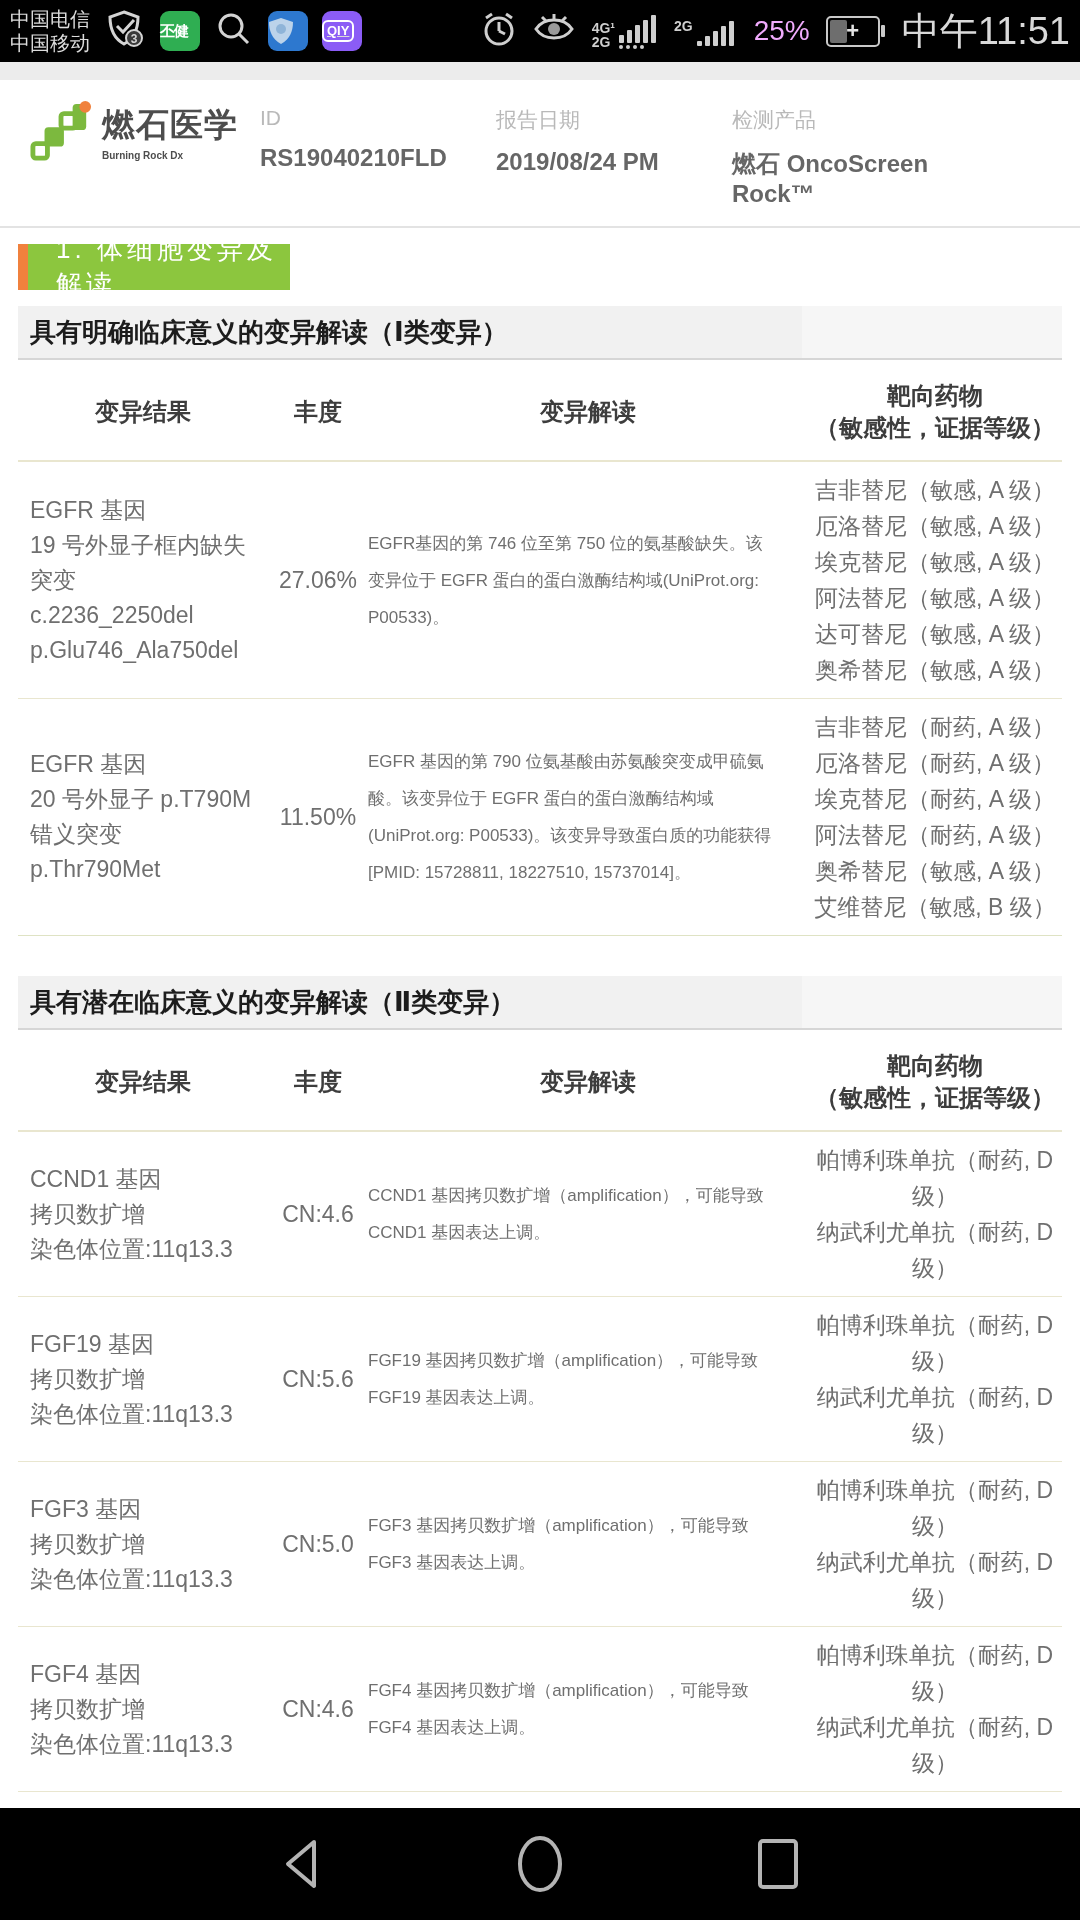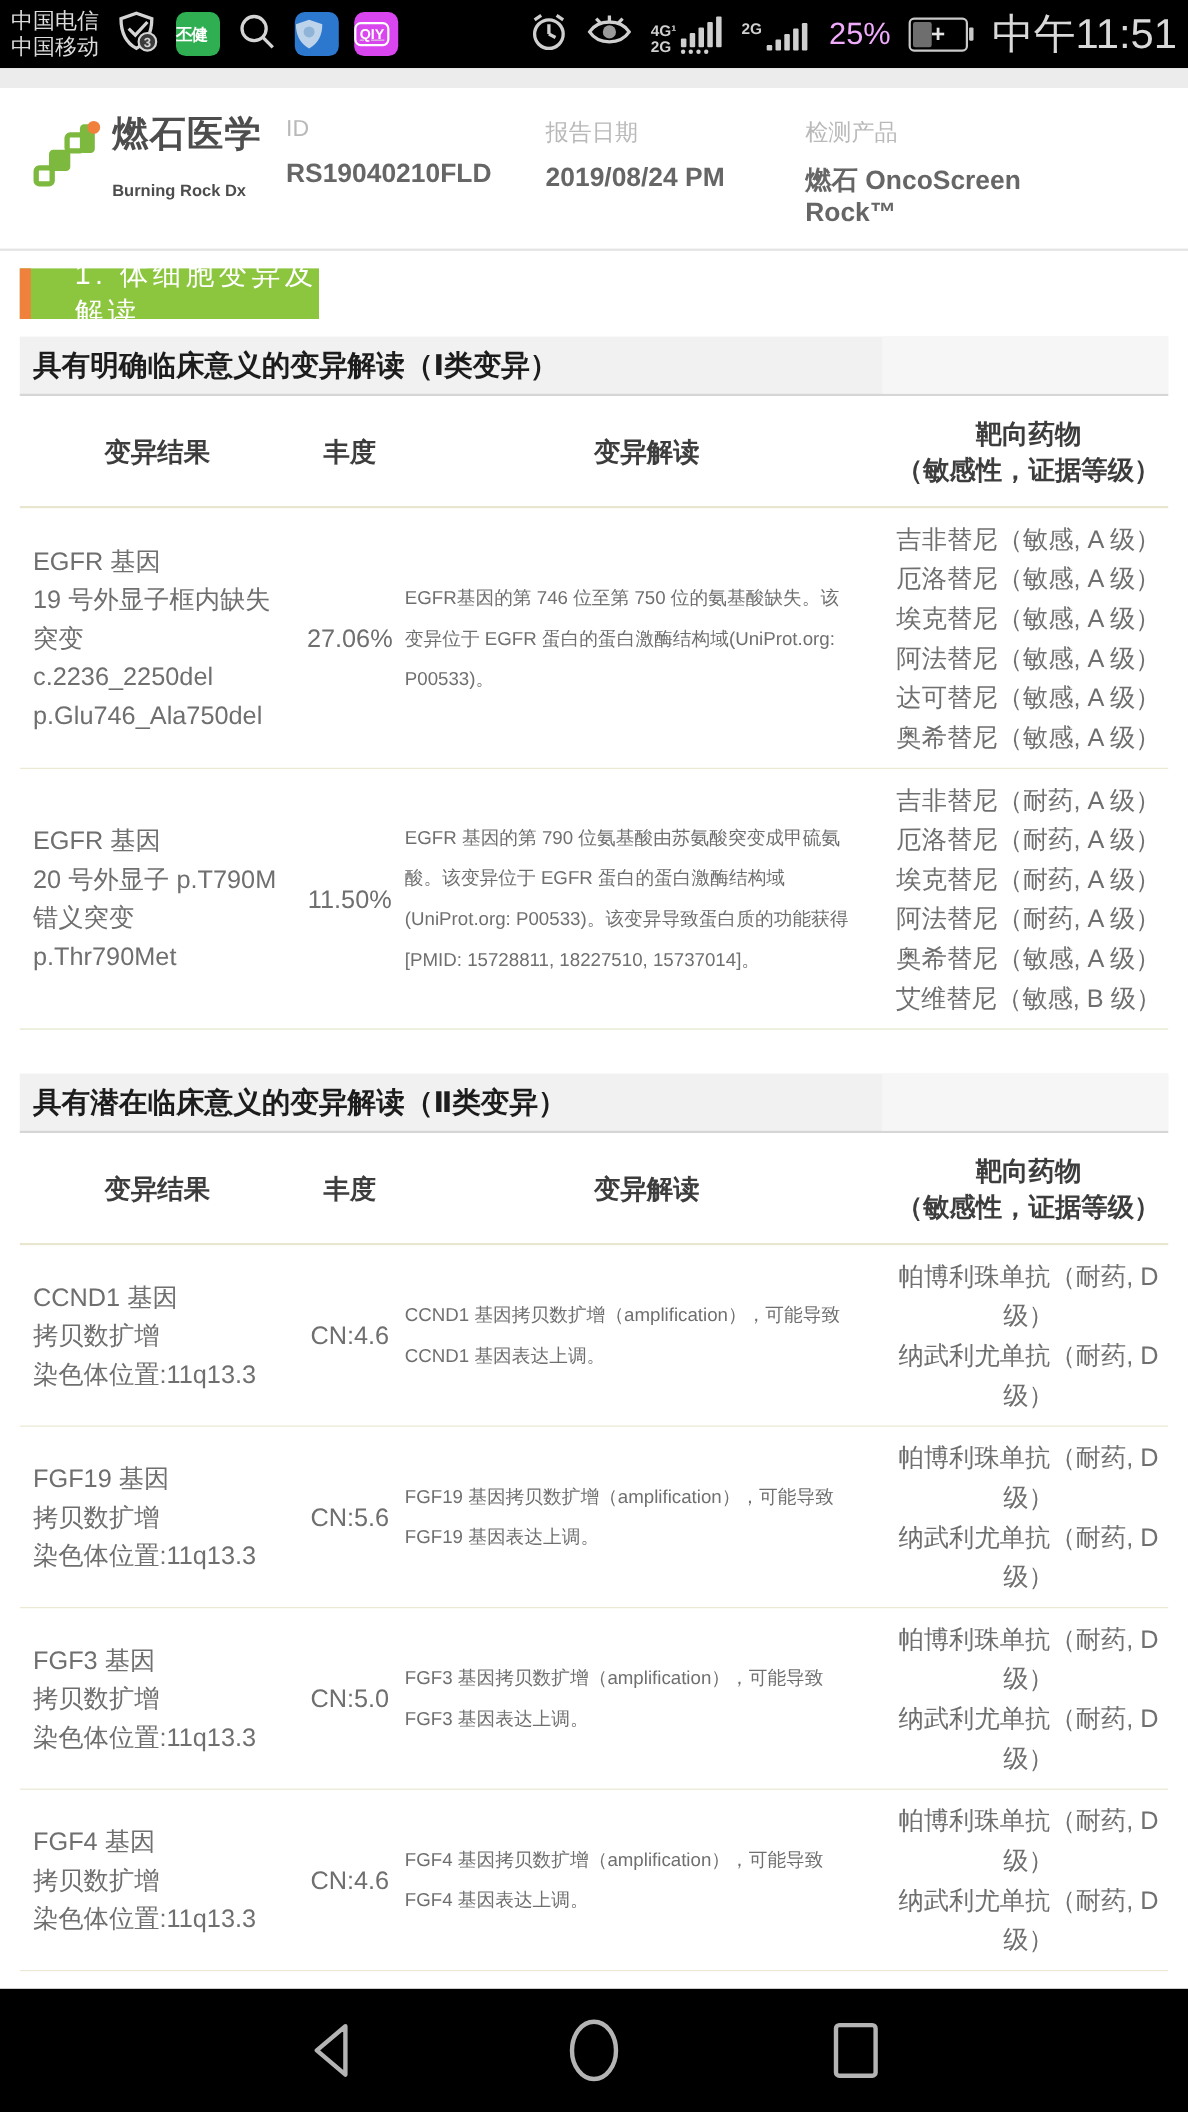--- a/index.html
+++ b/index.html
@@ -12,21 +12,21 @@
   
   .status-bar{
     height:62px;background:#000;color:#d9d9d9;
     display:flex;align-items:center;padding:0 10px;gap:14px;
   }
   .carrier{font-size:20px;line-height:24px;color:#dcdcdc;}
   .sb-icon{flex:0 0 auto;}
   .app-ic{width:40px;height:40px;border-radius:9px;display:flex;align-items:center;}
   .app-ic.health{background:#2fae52;color:#fff;font-size:15px;font-weight:bold;letter-spacing:-1px;}
   .app-ic.blueshield{background:#2d78cf;}
-  .app-ic.video{background:#d946ef;text-decoration:underline;}
+  .app-ic.video{background:#8b5cf6;text-decoration:underline;}
   .qiy-box{border:2px solid #fff;border-radius:6px;color:#fff;font-size:13px;font-weight:bold;padding:2px 3px;line-height:14px;}
   .sb-spacer{flex:1;}
   .sig{display:flex;align-items:flex-end;gap:4px;margin:0 2px;}
   .sig-labels{display:flex;flex-direction:column;font-size:14px;line-height:14px;color:#cfcfcf;font-weight:bold;}
   .sig-label-sm{font-size:14px;color:#cfcfcf;font-weight:bold;align-self:flex-start;margin-top:2px;}
   .bars{display:flex;align-items:flex-end;gap:3px;height:30px;}
   .bars i{display:block;width:5px;background:#cfcfcf;border-radius:1px;}
   .dots{display:flex;gap:3px;margin-top:2px;}
   .dots i{width:4px;height:4px;background:#cfcfcf;border-radius:50%;}
   .sigcol{display:flex;flex-direction:column;align-items:flex-start;}
@@ -38,30 +38,30 @@
   .sb-time{font-size:38px;color:#d9d9d9;margin-left:6px;}
   
   .page-top-strip{height:18px;background:#ececec;}
   .report-page{background:#fff;}
   .report-header{
     display:flex;align-items:flex-start;padding:20px 18px 18px 30px;
     border-bottom:2px solid #e3e3e3;
   }
   .logo{display:flex;align-items:center;gap:10px;width:230px;}
   .logo-text .cn{font-size:33px;font-weight:bold;color:#4d4d4d;letter-spacing:1px;}
-  .logo-text .en{font-size:15px;font-weight:bold;color:#4d4d4d;margin-top:20px;}
+  .logo-text .en{font-size:10px;font-weight:bold;color:#4d4d4d;margin-top:2px;}
   .hdr-field{width:236px;padding-top:6px;}
   .hdr-field .lbl{font-size:21px;color:#b9b9b9;margin-bottom:14px;}
   .hdr-field .val{font-size:24px;color:#666;font-weight:bold;}
   
   .section-title{
     margin:16px 18px 0 18px;width:272px;height:46px;
     background:#8cc63e;border-left:10px solid #f0813d;
     color:#fff;font-size:26px;display:flex;align-items:center;
-    padding-left:40px;letter-spacing:4px;box-sizing:border-box;
+    padding-left:28px;letter-spacing:4px;box-sizing:border-box;
   }
   
   .tbl{margin:16px 18px 0 18px;}
   .tbl.second{margin-top:40px;}
   .banner{
     position:relative;background:#f1f1f1;border-bottom:2px solid #d6d6d6;
     height:52px;display:flex;align-items:center;padding-left:12px;
   }
   .banner::after{content:"";position:absolute;right:0;top:0;bottom:0;width:260px;background:#f6f6f6;}
   .banner .banner-txt{position:relative;z-index:1;font-size:26px;font-weight:bold;color:#1c1c1c;}

